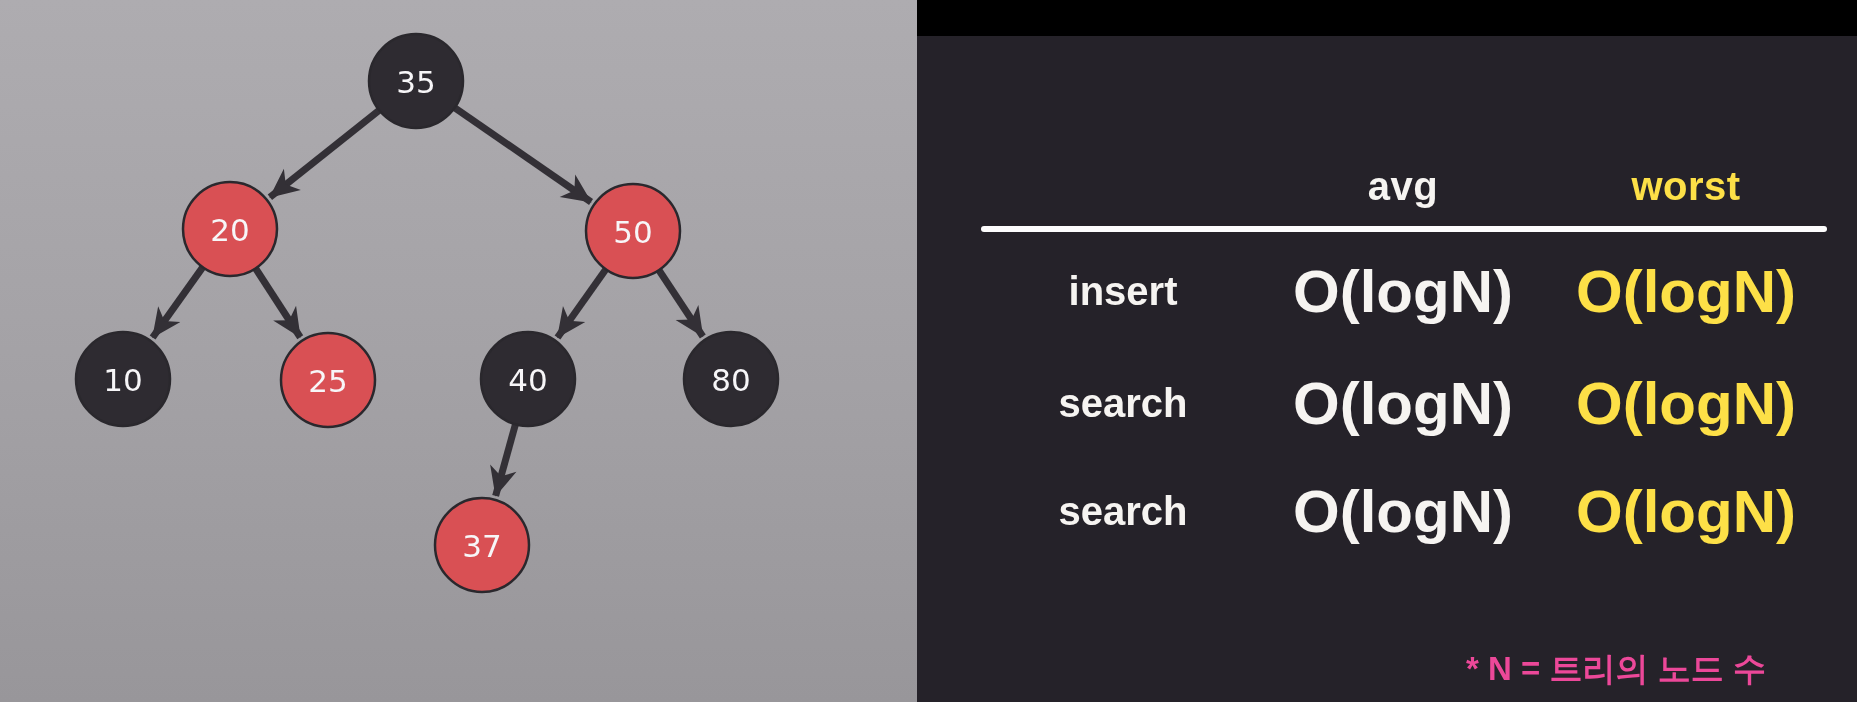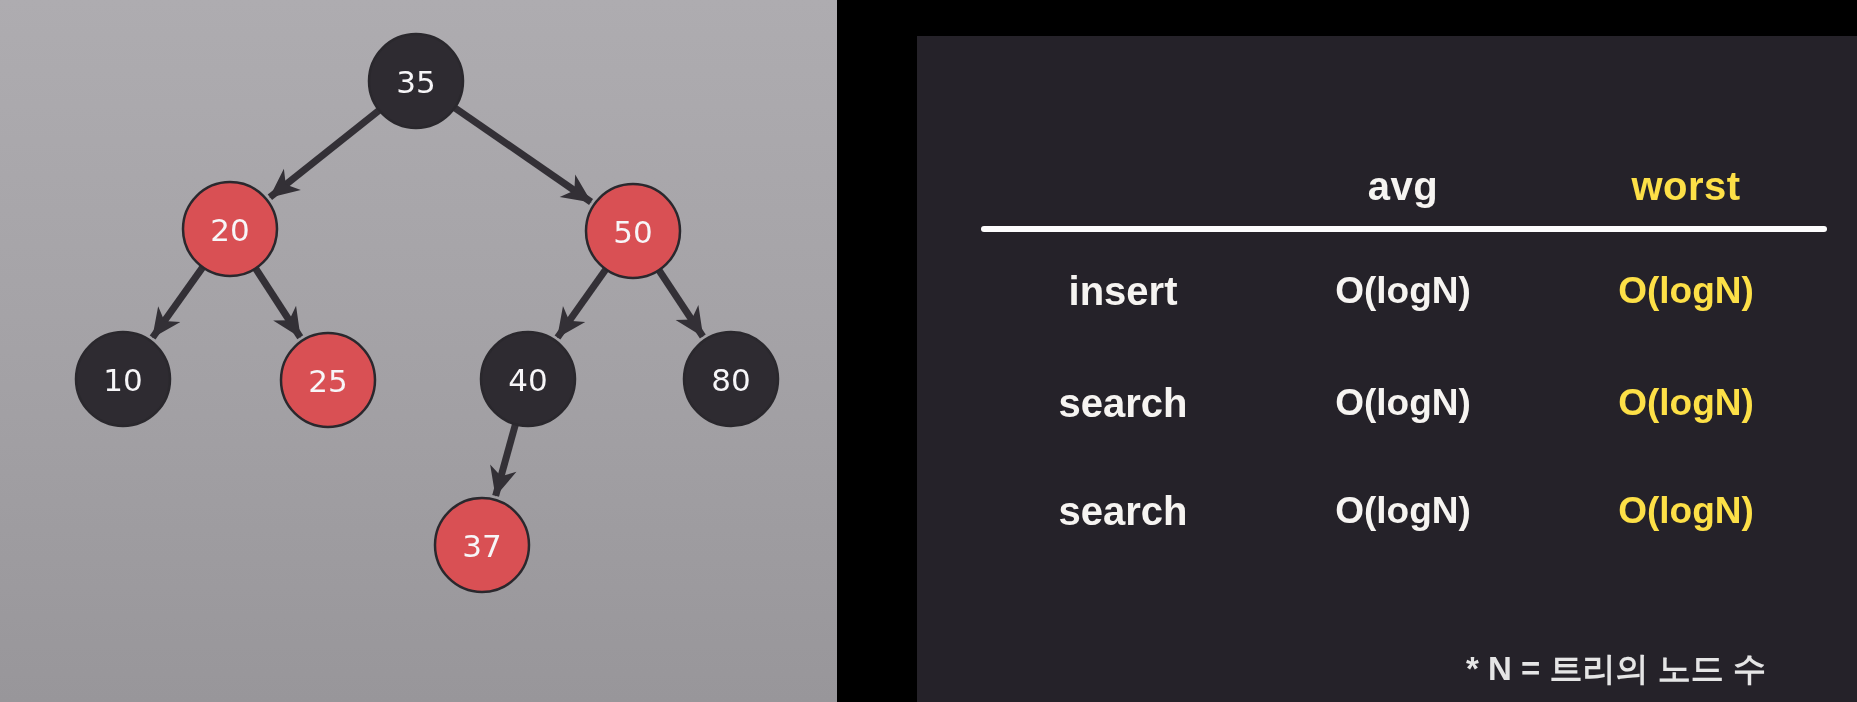--- a/index.html
+++ b/index.html
@@ -5,21 +5,21 @@
   html, body { margin: 0; padding: 0; background: #000; }
   .app {
     position: relative;
     width: 1857px; height: 702px;
     overflow: hidden;
     font-family: "Liberation Sans", sans-serif;
   }
   
   .tree-panel {
     position: absolute; left: 0; top: 0;
-    width: 837px; height: 702px;
+    width: 917px; height: 702px;
     background: linear-gradient(180deg, #aeacb0 0%, #a3a1a5 55%, #98969a 100%);
   }
   .tree-panel svg { display: block; width: 917px; height: 702px; }
   .tree-node-label {
     font-family: "DejaVu Sans", "Liberation Sans", sans-serif;
     font-size: 31px;
     fill: #f7f6f8;
   }
   
   .table-panel {
@@ -33,33 +33,33 @@
   .cell {
     position: absolute; top: 0; height: 64px;
     display: flex; align-items: center; justify-content: center;
     white-space: nowrap;
   }
   .c1 { left: 46px;  width: 320px; }
   .c2 { left: 336px; width: 300px; }
   .c3 { left: 619px; width: 300px; }
   .hdr  { font-size: 40px; font-weight: bold; letter-spacing: 0.5px; }
   .lbl  { font-size: 40px; font-weight: bold; }
-  .val  { font-size: 37px; font-weight: bold; }
+  .val  { font-size: 60px; font-weight: bold; }
   .accent { color: #fde047; }
   .rule {
     position: absolute; left: 64px; top: 190px;
     width: 846px; height: 6px;
     background: #fdfdfd; border-radius: 3px;
   }
   .footnote {
     position: absolute; left: 499px; top: 611px;
     width: 400px; height: 44px;
     display: flex; align-items: center; justify-content: center;
     font-size: 33px; font-weight: bold; white-space: nowrap;
-    color: #e5e5e5;
+    color: #ec4899;
   }
 </style>
 </head>
 <body>
 
 <div class="app">
 
   <div class="tree-panel">
     <svg id="tree-svg" viewBox="0 0 917 702">
         <defs>

